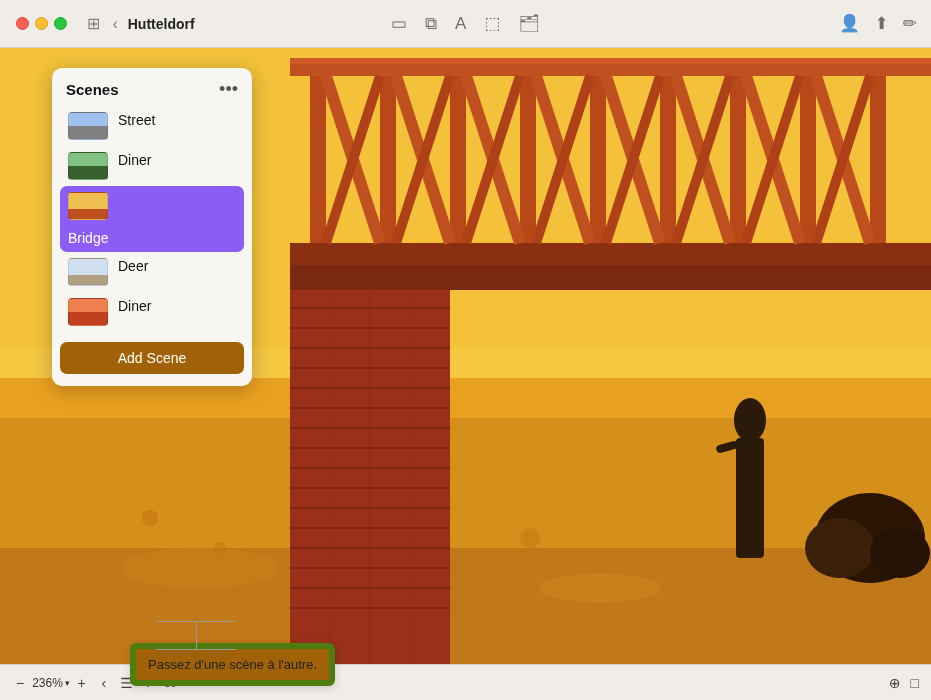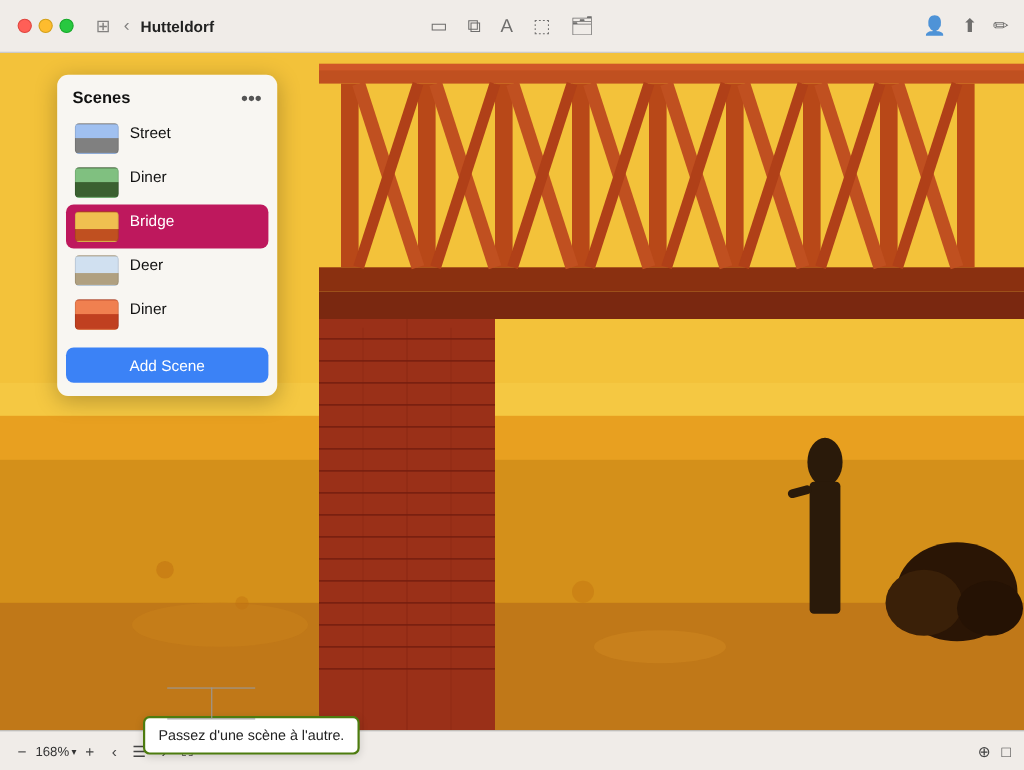--- a/index.html
+++ b/index.html
@@ -104,22 +104,22 @@
     .statusbar-right-btn {
       background: none; border: none; cursor: pointer;
       color: #444; font-size: 14px;
     }
 
     
     .tooltip-callout {
       position: absolute;
       bottom: 14px;
       left: 130px;
-      background: #ffffff;
-      border: 2px solid #4d7c0f;
+      background: #a16207;
+      border: 6px solid #4d7c0f;
       border-radius: 6px;
       padding: 8px 12px;
       font-size: 13px;
       color: #222;
       box-shadow: 0 2px 8px rgba(0,0,0,0.15);
       white-space: nowrap;
       z-index: 200;
     }
     .tooltip-callout::before {
       content: '';
@@ -166,21 +166,22 @@
       padding: 0 8px;
     }
     .scene-item {
       display: flex; align-items: flex-start;
       padding: 6px 8px;
       border-radius: 7px;
       cursor: pointer;
       gap: 10px;
     }
     .scene-item.active {
-      background: #be185d;
+      background: #8b5cf6;
+      flex-direction: column;
     }
     .scene-item.active .scene-name { color: white; }
     .scene-thumb {
       width: 40px; height: 28px;
       border-radius: 4px;
       overflow: hidden;
       flex-shrink: 0;
       border: 1px solid rgba(0,0,0,0.1);
     }
     .thumb-street {
@@ -201,21 +202,21 @@
     .thumb-deer {
       background: linear-gradient(180deg, #d0e0f0 60%, #b0a080 60%);
     }
     .scene-name {
       font-size: 14px; color: #111;
     }
     .add-scene-btn {
       margin: 10px 8px 0 8px;
       width: calc(100% - 16px);
       padding: 8px;
-      background: #3b82f6;
+      background: #a16207;
       color: white;
       border: none;
       border-radius: 7px;
       font-size: 14px;
       cursor: pointer;
       font-weight: 500;
     }
 
     
     .bridge-svg {
@@ -376,21 +377,21 @@
       <span class="scene-name">Diner</span>
     </li>
   </ul>
   <button class="add-scene-btn">Add Scene</button>
 </div>
 
 <div class="statusbar">
   <div class="zoom-controls">
     <button class="zoom-btn">−</button>
     <span class="zoom-label">
-      <span>168%</span>
+      <span>236%</span>
       <span class="zoom-chevron">▾</span>
     </span>
     <button class="zoom-btn">+</button>
   </div>
   <div class="nav-scene-controls">
     <button class="nav-scene-btn">‹</button>
     <button class="nav-scene-btn">☰</button>
     <button class="nav-scene-btn">›</button>
     <button class="nav-scene-btn">⛶</button>
   </div>

